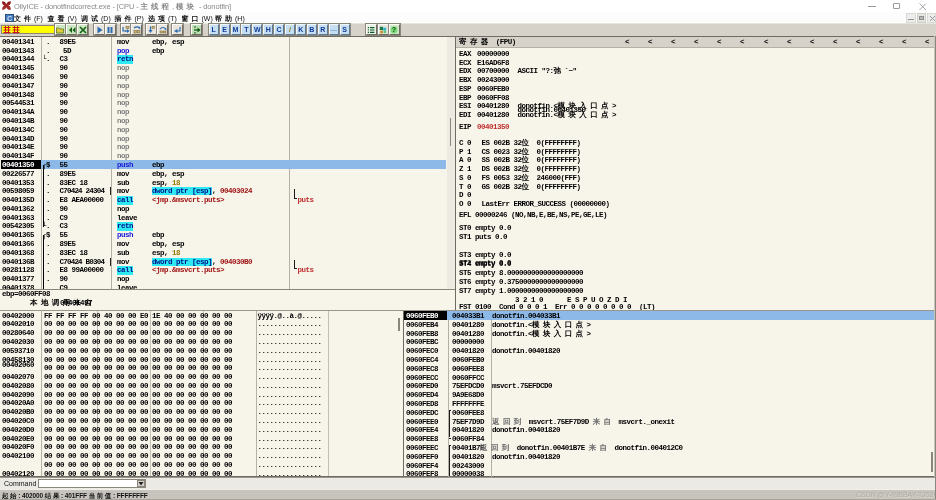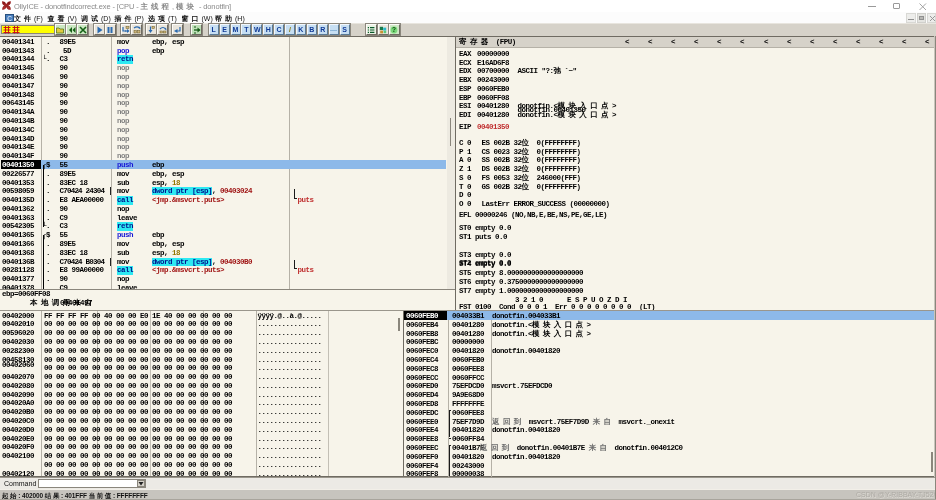--- a/index.html
+++ b/index.html
@@ -193,21 +193,21 @@
 <div class="t gray" style="left:117px;top:64.27px;">nop</div>
 <div class="t " style="left:2px;top:73.06px;">00401346</div>
 <div class="t t" style="left:59.5px;top:73.06px;">90</div>
 <div class="t gray" style="left:117px;top:73.06px;">nop</div>
 <div class="t " style="left:2px;top:81.85px;">00401347</div>
 <div class="t t" style="left:59.5px;top:81.85px;">90</div>
 <div class="t gray" style="left:117px;top:81.85px;">nop</div>
 <div class="t " style="left:2px;top:90.63999999999999px;">00401348</div>
 <div class="t t" style="left:59.5px;top:90.63999999999999px;">90</div>
 <div class="t gray" style="left:117px;top:90.63999999999999px;">nop</div>
-<div class="t " style="left:2px;top:99.42999999999999px;">00643145</div>
+<div class="t " style="left:2px;top:99.42999999999999px;">00544531</div>
 <div class="t t" style="left:59.5px;top:99.42999999999999px;">90</div>
 <div class="t gray" style="left:117px;top:99.42999999999999px;">nop</div>
 <div class="t " style="left:2px;top:108.22px;">0040134A</div>
 <div class="t t" style="left:59.5px;top:108.22px;">90</div>
 <div class="t gray" style="left:117px;top:108.22px;">nop</div>
 <div class="t " style="left:2px;top:117.00999999999999px;">0040134B</div>
 <div class="t t" style="left:59.5px;top:117.00999999999999px;">90</div>
 <div class="t gray" style="left:117px;top:117.00999999999999px;">nop</div>
 <div class="t " style="left:2px;top:125.79999999999998px;">0040134C</div>
 <div class="t t" style="left:59.5px;top:125.79999999999998px;">90</div>
@@ -364,27 +364,27 @@
 <div class="ab" style="left:96.5px;top:311px;width:1px;height:165px;background:#c3bfb5"></div>
 <div class="ab" style="left:149.5px;top:311px;width:1px;height:165px;background:#c3bfb5"></div>
 <div class="ab" style="left:202.5px;top:311px;width:1px;height:165px;background:#c3bfb5"></div>
 <div class="ab" style="left:327.5px;top:311px;width:1px;height:165px;background:#c3bfb5"></div>
 <div class="t t" style="left:2px;top:311.6px;">00402000</div>
 <div class="t t" style="left:44px;top:311.6px;">FF FF FF FF 00 40 00 00 E0 1E 40 00 00 00 00 00</div>
 <div class="t t" style="left:257.5px;top:311.6px;">ÿÿÿÿ.@..à.@.....</div>
 <div class="t t" style="left:2px;top:320.38px;">00402010</div>
 <div class="t t" style="left:44px;top:320.38px;">00 00 00 00 00 00 00 00 00 00 00 00 00 00 00 00</div>
 <div class="t t" style="left:257.5px;top:320.38px;">................</div>
-<div class="t t" style="left:2px;top:329.16px;">00596020</div>
+<div class="t t" style="left:2px;top:329.16px;">00280640</div>
 <div class="t t" style="left:44px;top:329.16px;">00 00 00 00 00 00 00 00 00 00 00 00 00 00 00 00</div>
 <div class="t t" style="left:257.5px;top:329.16px;">................</div>
 <div class="t t" style="left:2px;top:337.94px;">00402030</div>
 <div class="t t" style="left:44px;top:337.94px;">00 00 00 00 00 00 00 00 00 00 00 00 00 00 00 00</div>
 <div class="t t" style="left:257.5px;top:337.94px;">................</div>
-<div class="t t" style="left:2px;top:346.72px;">00282300</div>
+<div class="t t" style="left:2px;top:346.72px;">00593710</div>
 <div class="t t" style="left:44px;top:346.72px;">00 00 00 00 00 00 00 00 00 00 00 00 00 00 00 00</div>
 <div class="t t" style="left:257.5px;top:346.72px;">................</div>
 <div class="t t" style="left:2px;top:355.5px;">00458130</div>
 <div class="t t" style="left:44px;top:355.5px;">00 00 00 00 00 00 00 00 00 00 00 00 00 00 00 00</div>
 <div class="t t" style="left:257.5px;top:355.5px;">................</div>
 <div class="t t" style="left:2px;top:361px;">00402060</div>
 <div class="t t" style="left:44px;top:364.28000000000003px;">00 00 00 00 00 00 00 00 00 00 00 00 00 00 00 00</div>
 <div class="t t" style="left:257.5px;top:364.28000000000003px;">................</div>
 <div class="t t" style="left:2px;top:373.06px;">00402070</div>
 <div class="t t" style="left:44px;top:373.06px;">00 00 00 00 00 00 00 00 00 00 00 00 00 00 00 00</div>

